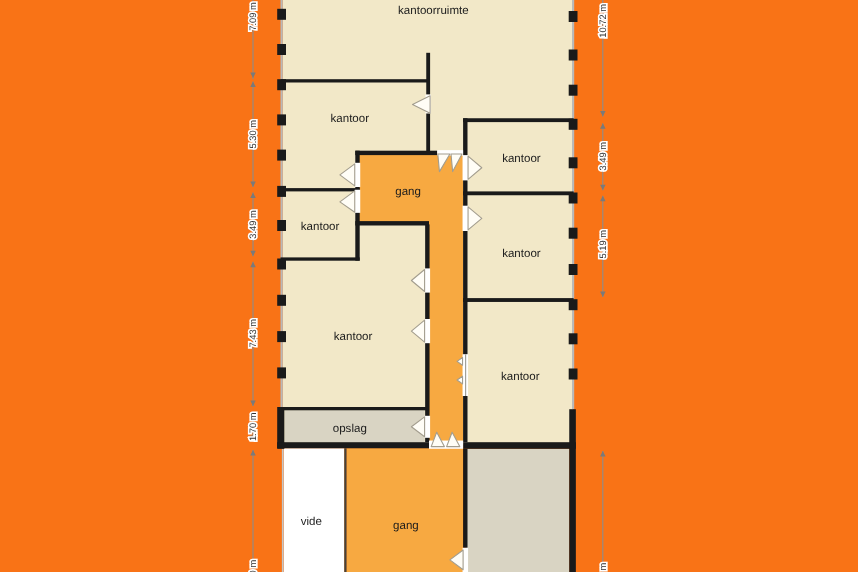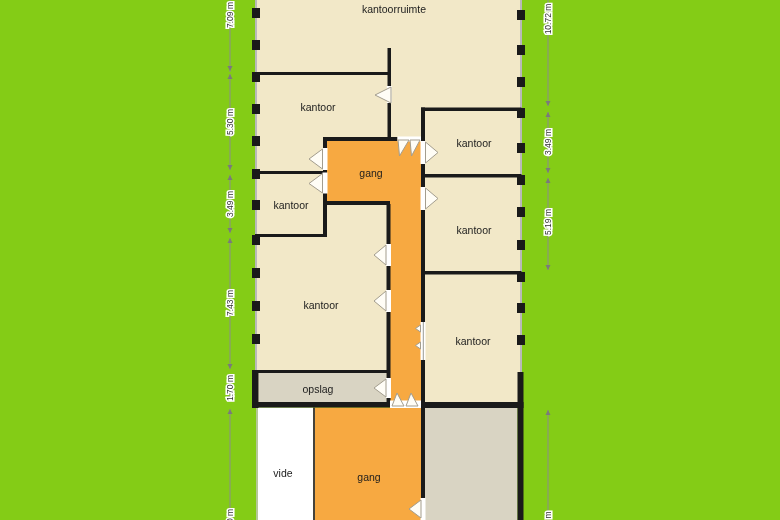--- a/index.html
+++ b/index.html
@@ -1,16 +1,16 @@
 <!DOCTYPE html>
 <html style="--room-fill: #f2e8c8; --corridor-fill: #f7a941; --storage-fill: #d9d4c3; --wall: #1a1a1a; --facade: #b9b9b9; --dimension: #8c8c8c; --label-text: #1c1c1c;"><head>
 <meta charset="utf-8">
 <style>
   html,body{margin:0;padding:0;background:#ffffff;}
-  .page{position:relative;width:780px;height:520px;background:#84cc16;overflow:hidden;
+  .page{position:relative;width:780px;height:520px;background:#f97316;overflow:hidden;
         font-family:"Liberation Sans",sans-serif;}
   svg{display:block;}
   .f-room{fill:var(--room-fill,#f2e8c8);}
   .f-corr{fill:var(--corridor-fill,#f7a941);}
   .f-store{fill:var(--storage-fill,#d9d4c3);}
   .f-white{fill:#ffffff;}
   .wall{fill:var(--wall,#1a1a1a);}
   .facade{stroke:var(--facade,#b9b9b9);stroke-width:2;fill:none;}
   .facade-thin{stroke:#c6c6c6;stroke-width:1.5;fill:none;}
   .sq{fill:var(--wall,#1a1a1a);}

